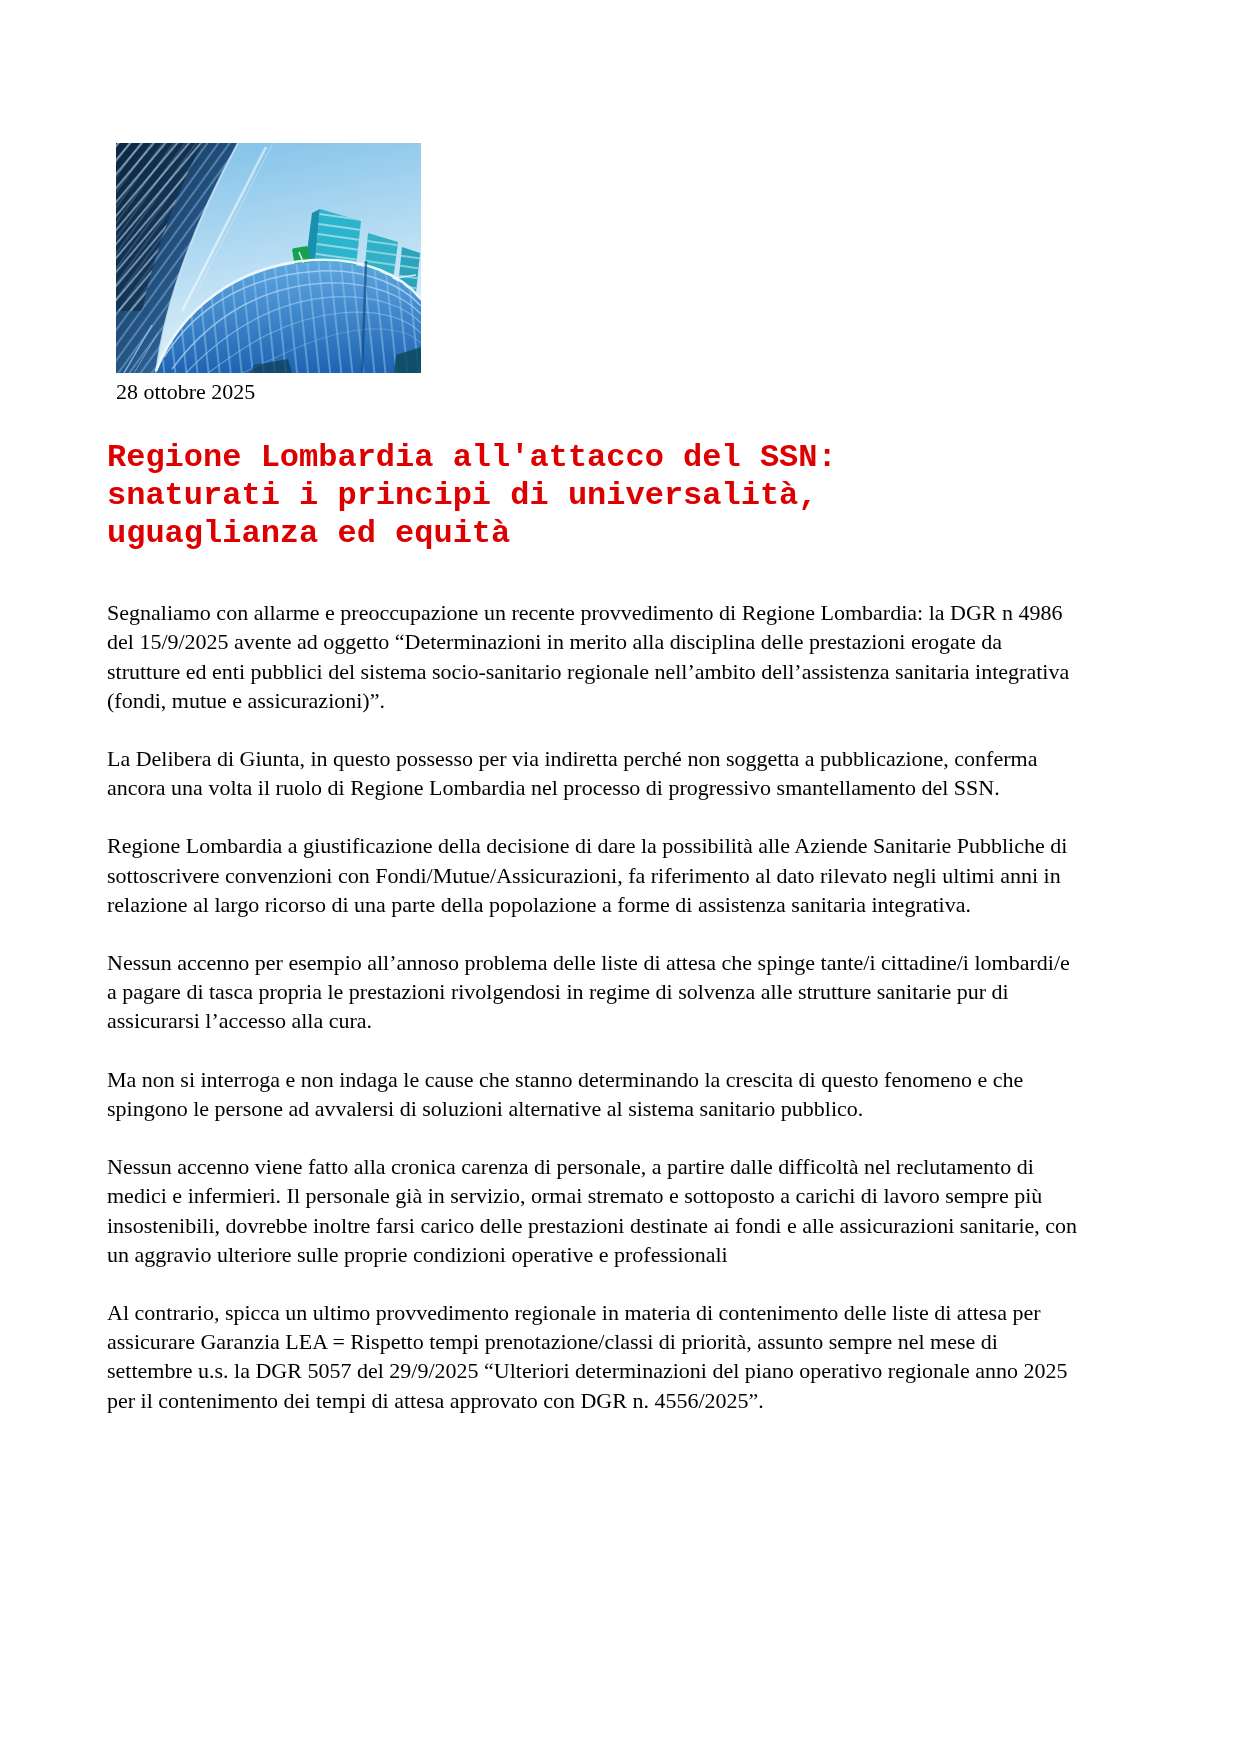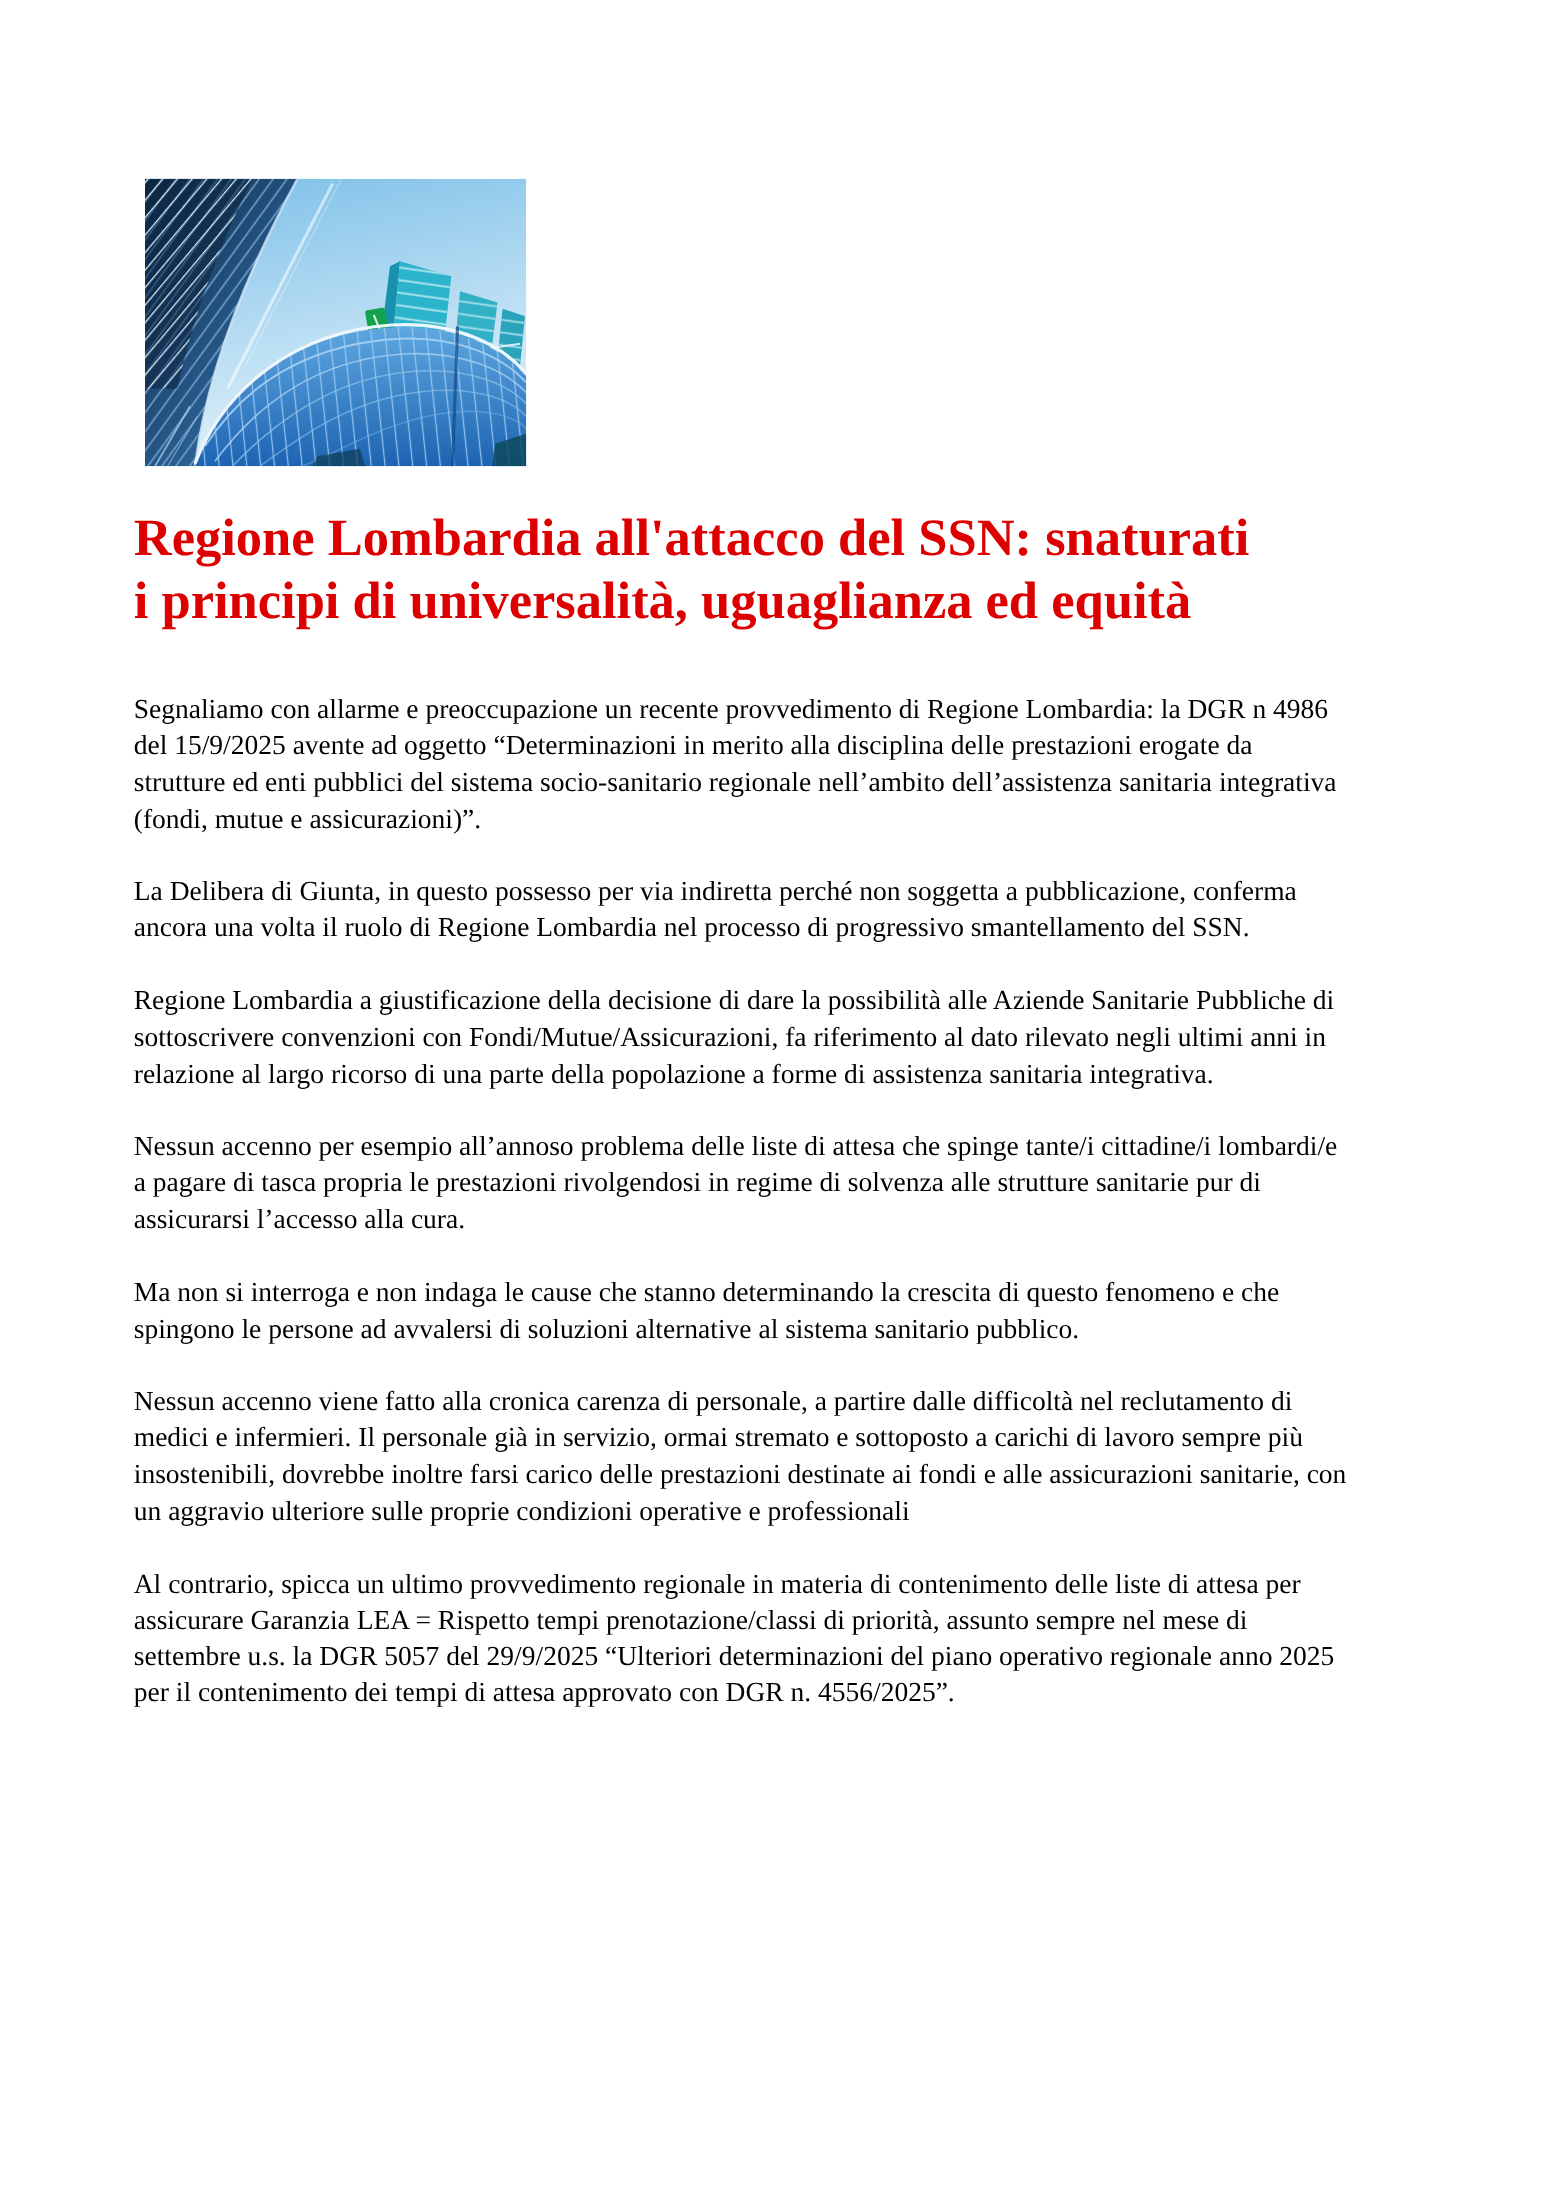--- a/index.html
+++ b/index.html
@@ -24,23 +24,24 @@
   .date-line {
     margin-top: 6px;
     margin-left: 9px;
     font-size: 22px;
     line-height: 26px;
     color: #000000;
   }
   h1.title {
     margin: 34px 0 46px 0;
     width: 905px;
-    font-size: 42px;
+    font-size: 32px;
     line-height: 1.18;
     font-weight: bold;
+    font-family: Liberation Mono, monospace;
   }
   p.para {
     margin: 0 0 29px 0;
     width: 972px;
     font-size: 22px;
     line-height: 29.2px;
   }
 </style>
 </head>
 <body>
@@ -116,20 +117,21 @@
         <path d="M92,230 C130,202 168,176 224,170 C266,166 293,177 305,190" stroke="#8ec4ec" stroke-width="1.2" fill="none" opacity="0.6"></path>
         <path d="M126,230 C160,216 190,196 236,188 C272,182 296,190 305,200" stroke="#7ab4e4" stroke-width="1.2" fill="none" opacity="0.5"></path>
         <path d="M40,228 C64,166 122,122 197,117 C249,114 286,133 305,156" stroke="#eef6fc" stroke-width="2.5" fill="none"></path>
         <path d="M250,118 L246,230" stroke="#124a86" stroke-width="2.5" opacity="0.7"></path>
         <polygon points="280,212 305,204 305,230 278,230" fill="#0d4a5e" opacity="0.85"></polygon>
         <polygon points="138,222 172,216 176,230 134,230" fill="#0e3c52" opacity="0.7"></polygon>
       </g>
     </svg>
   </figure>
 
+  <div class="date-line">28 ottobre 2025</div>
 
   <h1 class="title" style="color: rgb(221, 0, 0);">Regione Lombardia all'attacco del SSN: snaturati i principi di universalità, uguaglianza ed equità</h1>
 
   <p class="para">Segnaliamo con allarme e preoccupazione un recente provvedimento di Regione Lombardia: la DGR n 4986 del 15/9/2025 avente ad oggetto “Determinazioni in merito alla disciplina delle prestazioni erogate da strutture ed enti pubblici del sistema socio-sanitario regionale nell’ambito dell’assistenza sanitaria integrativa (fondi, mutue e assicurazioni)”.</p>
   <p class="para">La Delibera di Giunta, in questo possesso per via indiretta perché non soggetta a pubblicazione, conferma ancora una volta il ruolo di Regione Lombardia nel processo di progressivo smantellamento del SSN.</p>
   <p class="para">Regione Lombardia a giustificazione della decisione di dare la possibilità alle Aziende Sanitarie Pubbliche di sottoscrivere convenzioni con Fondi/Mutue/Assicurazioni, fa riferimento al dato rilevato negli ultimi anni in relazione al largo ricorso di una parte della popolazione a forme di assistenza sanitaria integrativa.</p>
   <p class="para">Nessun accenno per esempio all’annoso problema delle liste di attesa che spinge tante/i cittadine/i lombardi/e a pagare di tasca propria le prestazioni rivolgendosi in regime di solvenza alle strutture sanitarie pur di assicurarsi l’accesso alla cura.</p>
   <p class="para">Ma non si interroga e non indaga le cause che stanno determinando la crescita di questo fenomeno e che spingono le persone ad avvalersi di soluzioni alternative al sistema sanitario pubblico.</p>
   <p class="para">Nessun accenno viene fatto alla cronica carenza di personale, a partire dalle difficoltà nel reclutamento di medici e infermieri. Il personale già in servizio, ormai stremato e sottoposto a carichi di lavoro sempre più insostenibili, dovrebbe inoltre farsi carico delle prestazioni destinate ai fondi e alle assicurazioni sanitarie, con un aggravio ulteriore sulle proprie condizioni operative e professionali</p>
   <p class="para">Al contrario, spicca un ultimo provvedimento regionale in materia di contenimento delle liste di attesa per assicurare Garanzia LEA = Rispetto tempi prenotazione/classi di priorità, assunto sempre nel mese di settembre u.s. la DGR 5057 del 29/9/2025 “Ulteriori determinazioni del piano operativo regionale anno 2025 per il contenimento dei tempi di attesa approvato con DGR n. 4556/2025”.</p>

